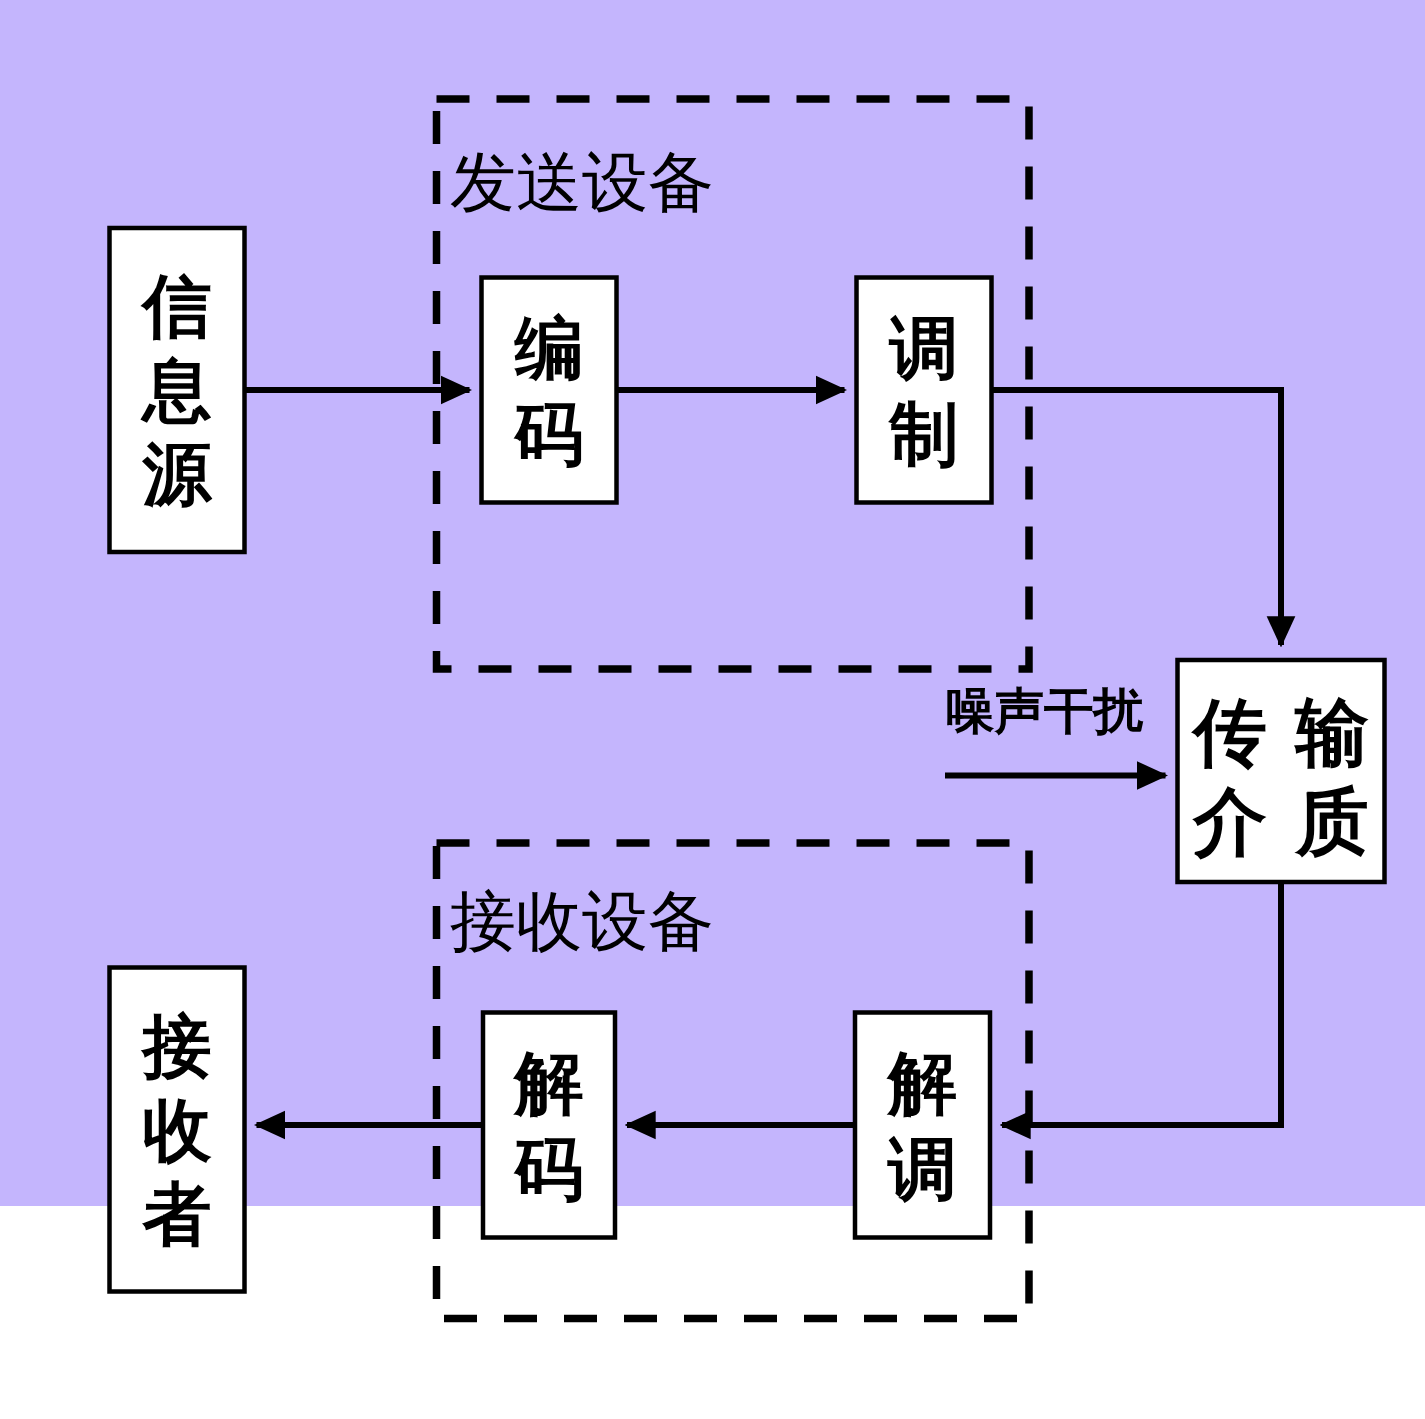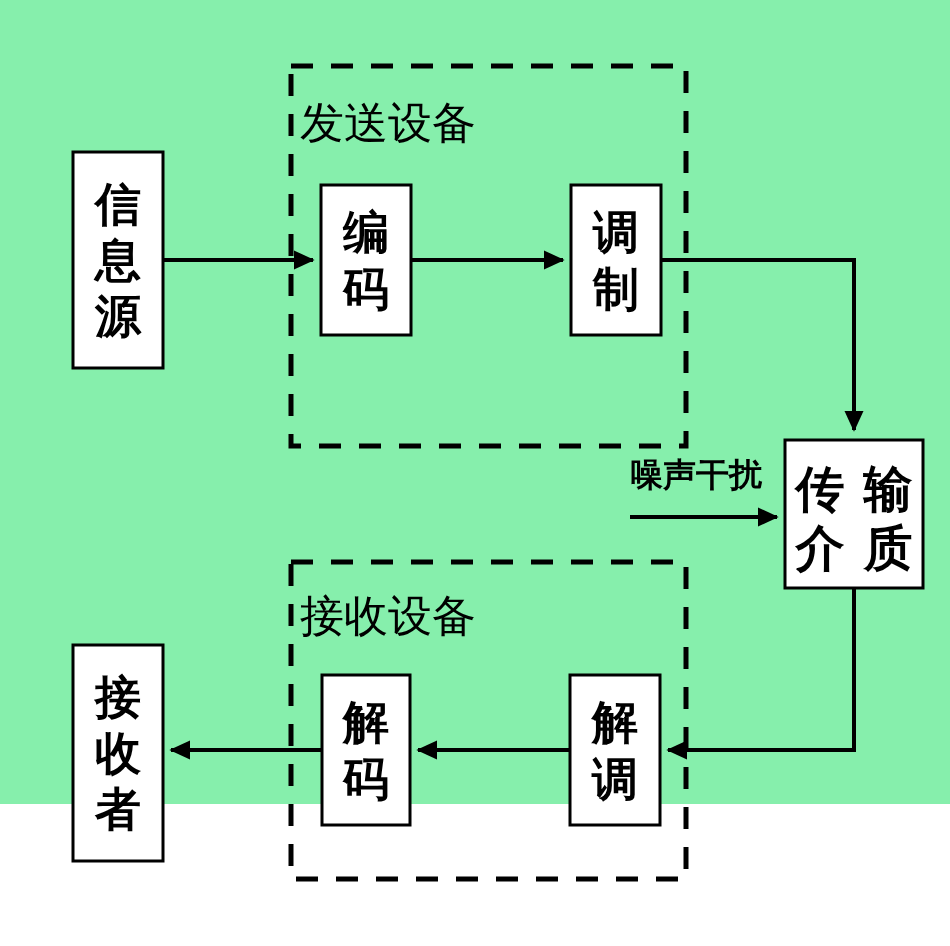--- a/index.html
+++ b/index.html
@@ -10,21 +10,21 @@
   body {
     width: 950px;
     height: 946px;
     font-family: "DejaVu Sans", "Liberation Sans", sans-serif;
     overflow: hidden;
   }
   #diagram-root {
     position: relative;
     width: 950px;
     height: 804px;
-    background: #86efac;
+    background: #c4b5fd;
   }
   svg#diagram-svg {
     position: absolute;
     top: 0;
     left: 0;
     width: 950px;
     height: 946px;
     display: block;
   }
   .node-box {

